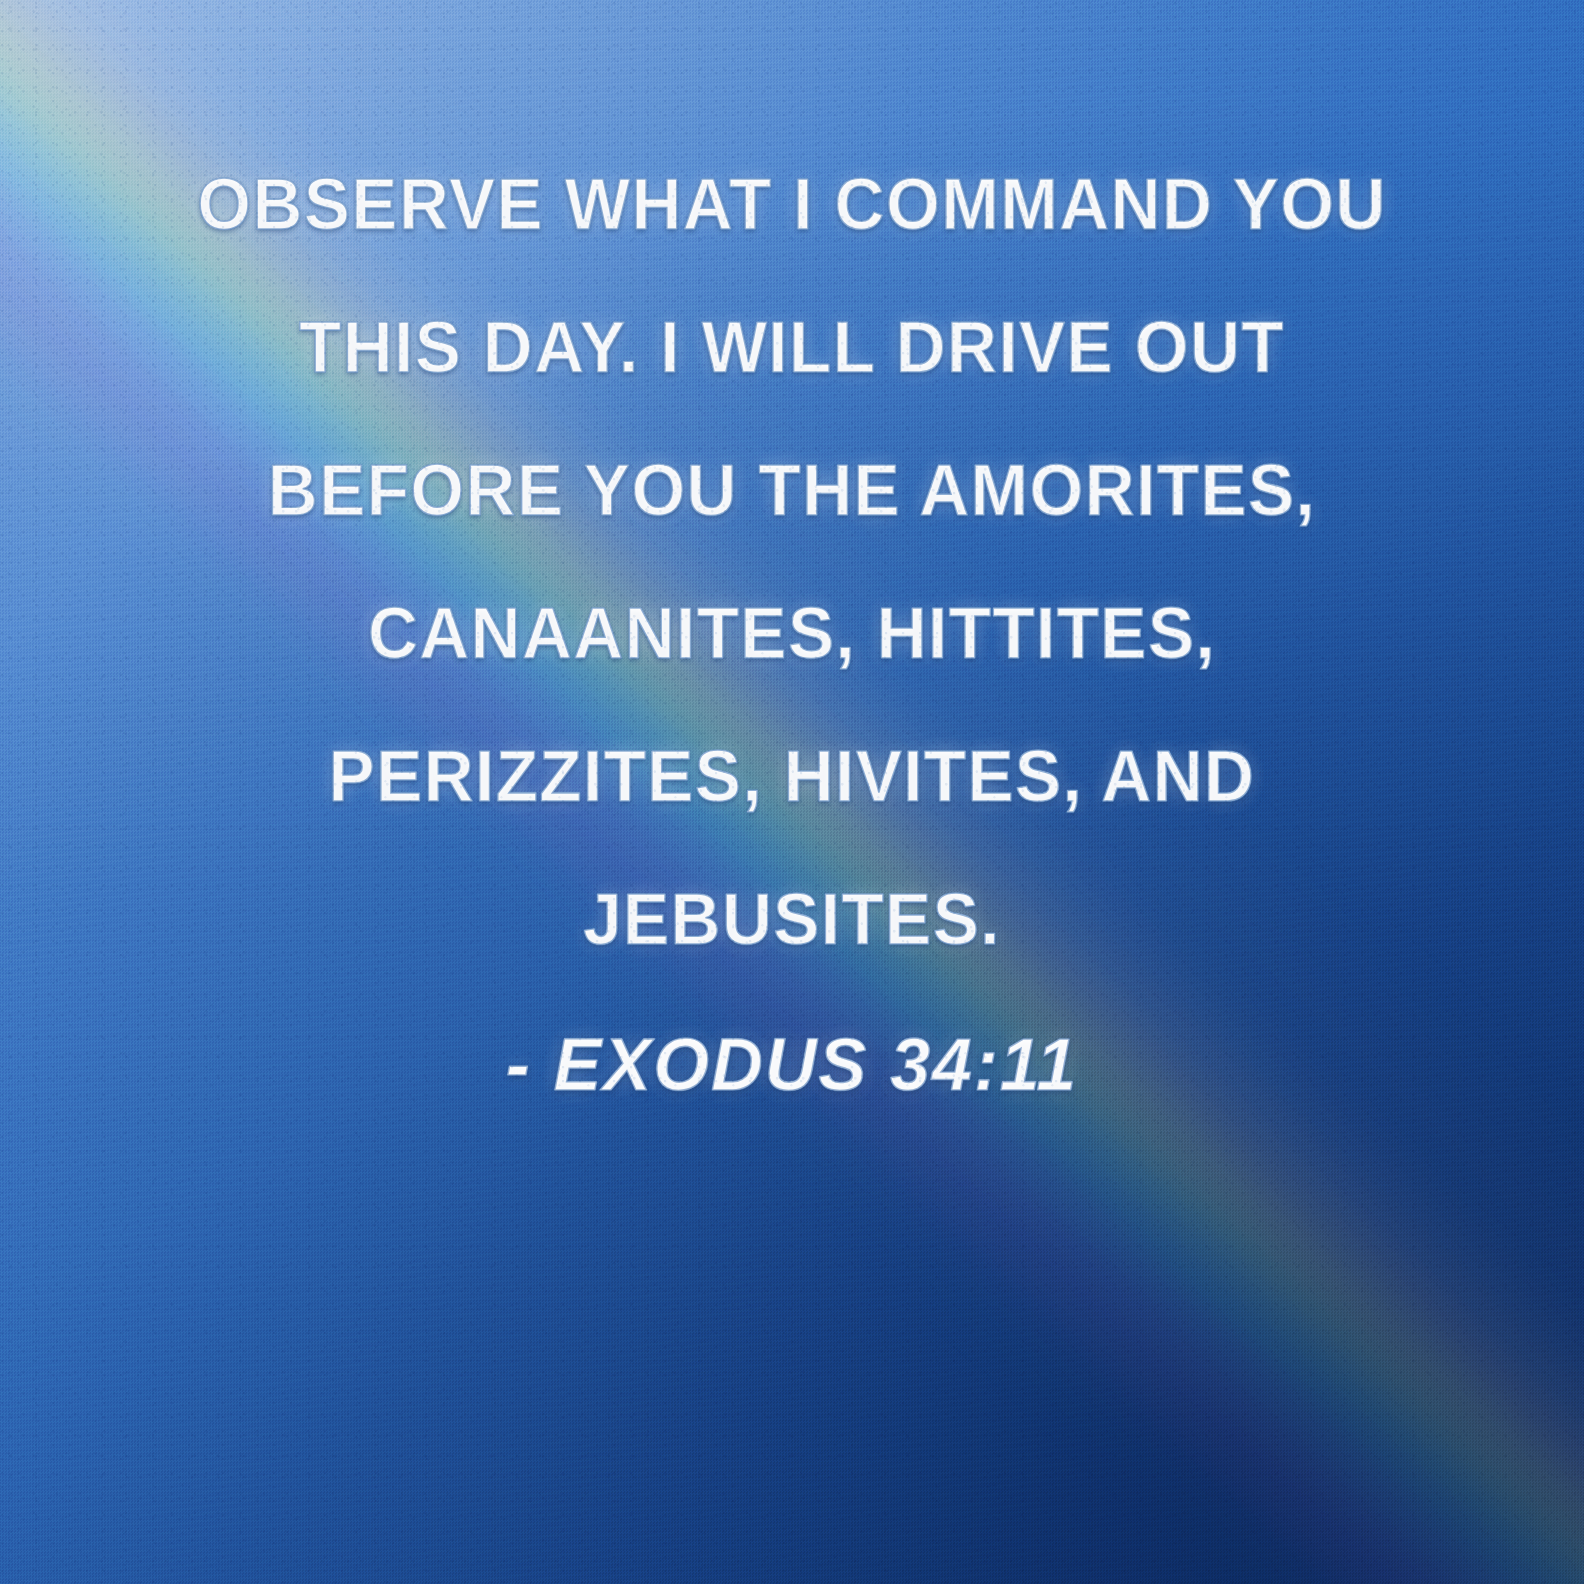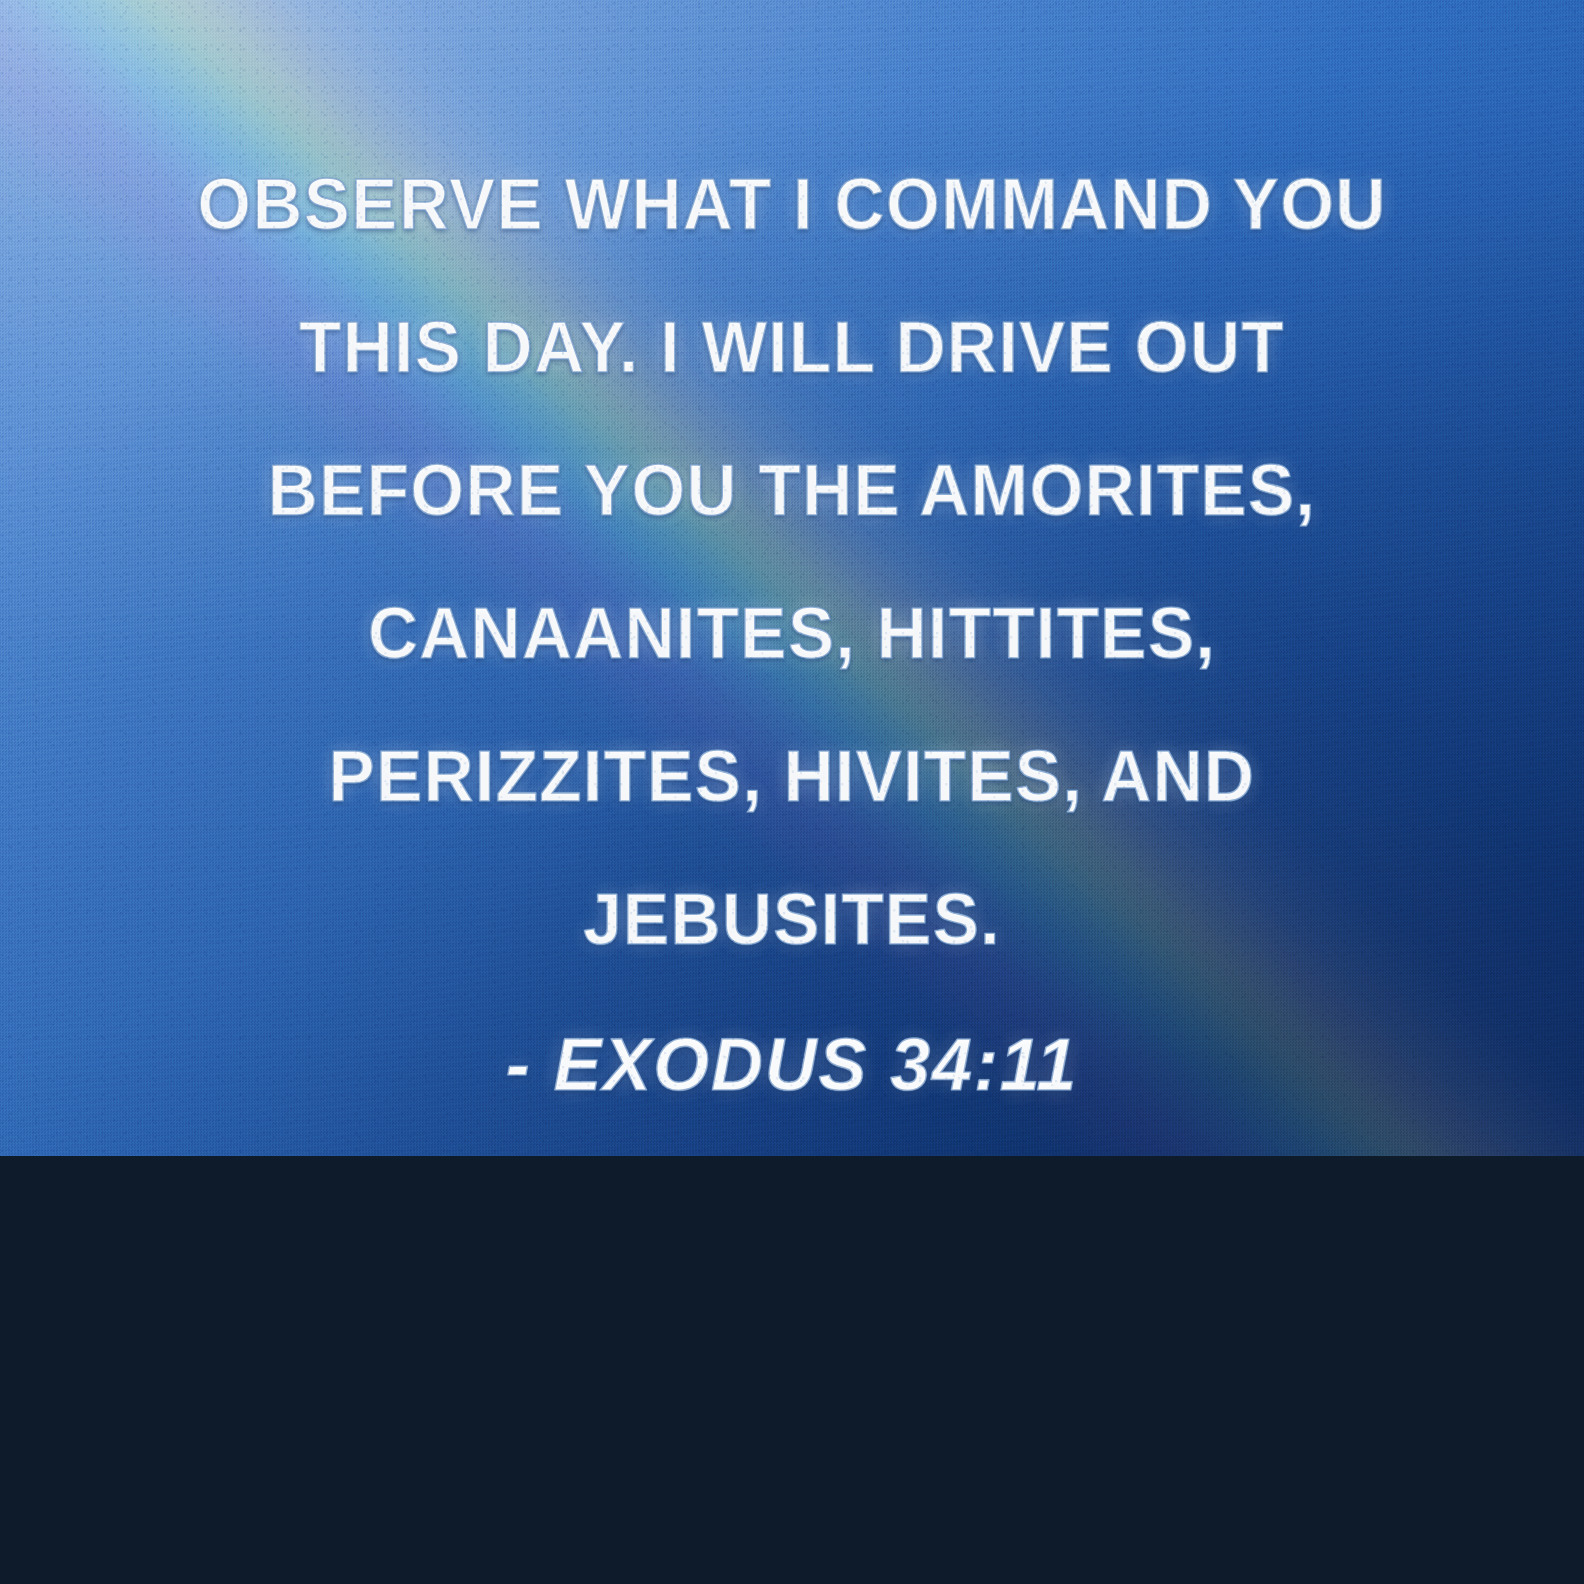--- a/index.html
+++ b/index.html
@@ -3,21 +3,21 @@
 <meta charset="utf-8">
 <style>
   html, body {
     margin: 0;
     padding: 0;
     background: #0d1b2a;
   }
   #stage {
     position: relative;
     width: 1584px;
-    height: 1156px;
+    height: 1584px;
     overflow: hidden;
     font-family: "Liberation Sans", sans-serif;
   }
 
   
   .bg-base {
     position: absolute;
     inset: 0;
     background:
       linear-gradient(138deg,

